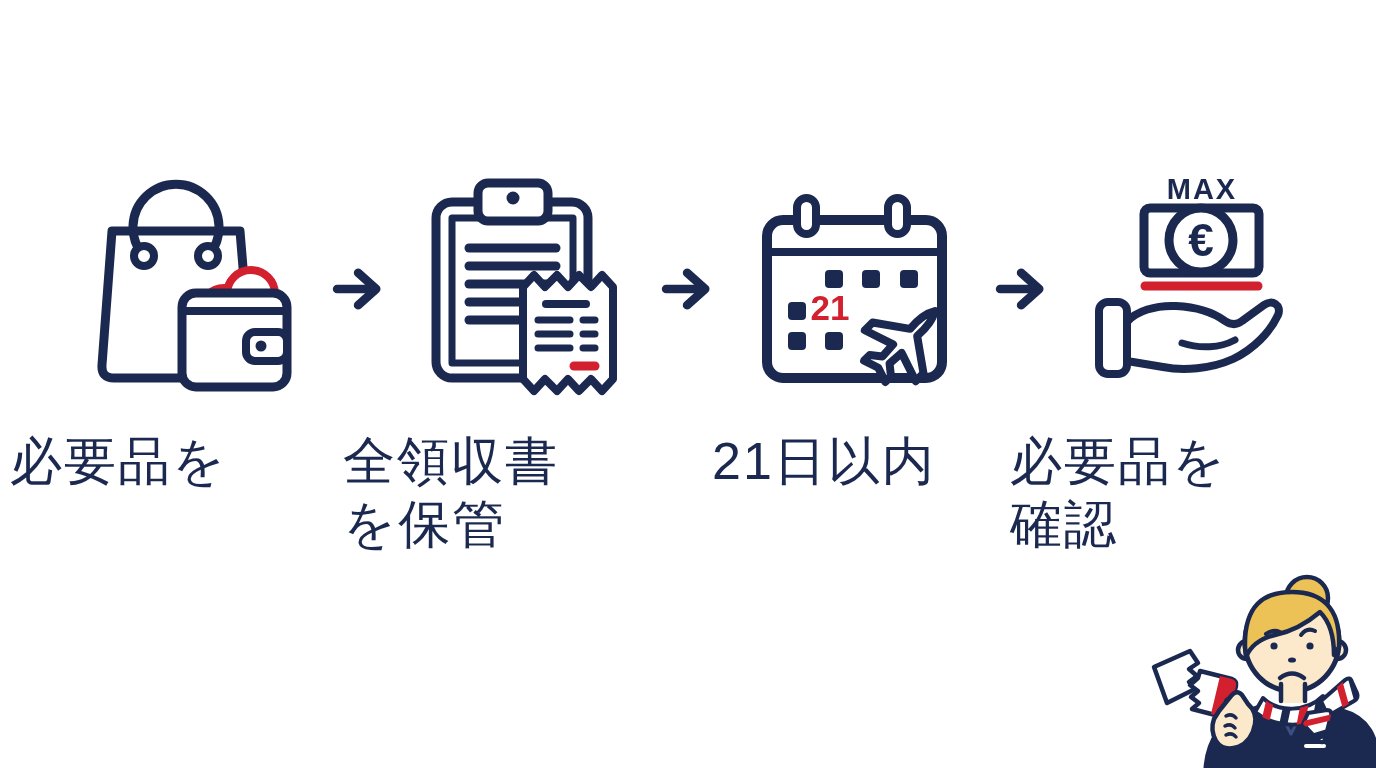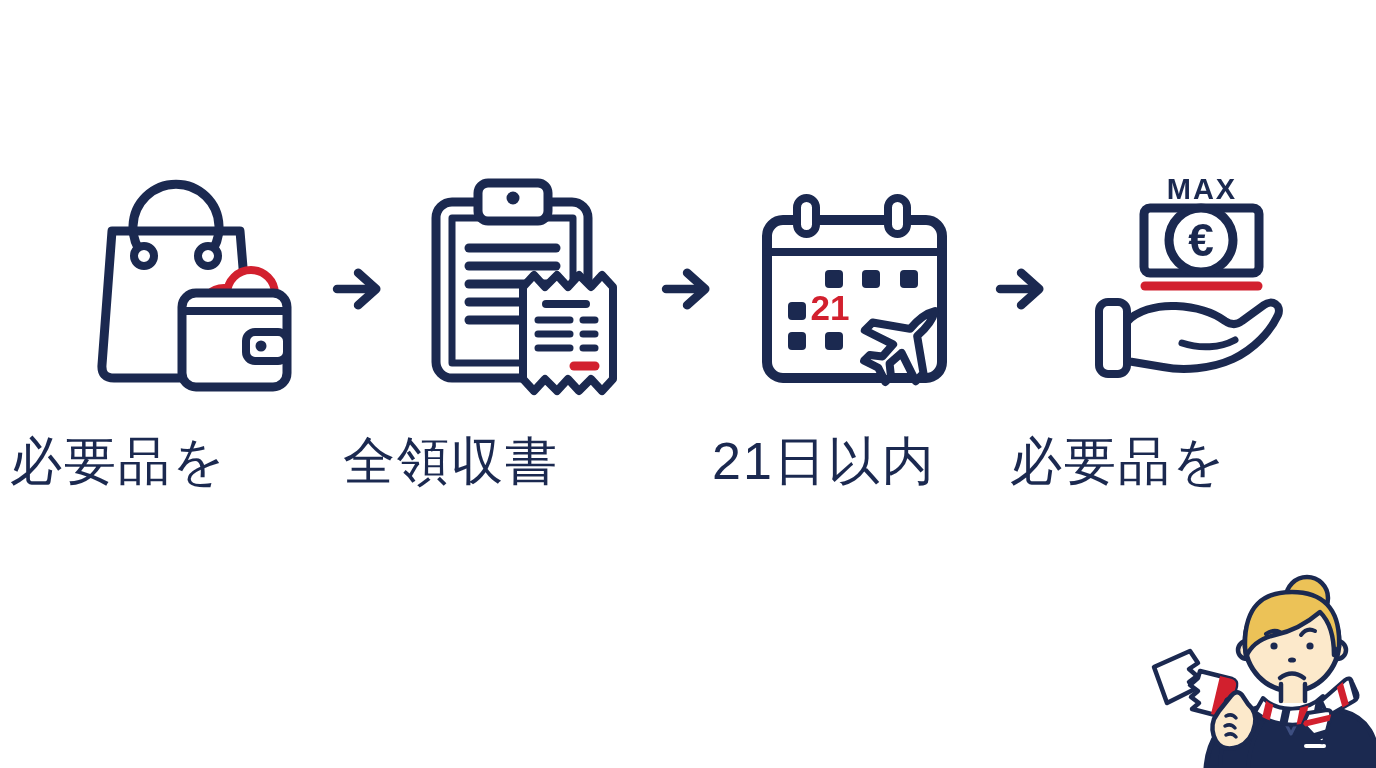--- a/index.html
+++ b/index.html
@@ -114,26 +114,28 @@
     <rect class="snw" stroke-width="8" x="15" y="142" width="28" height="72" rx="9"></rect>
     <path class="snw" stroke-width="8" d="M43,162 C52,151 72,145 92,146 C114,147 130,153 141,161 C147,165 153,165 158,161 L180,145 C188,139 198,145 194,155 C186,172 170,189 149,199 C127,209 99,211 79,207 L43,201 Z"></path>
     <path class="sn" stroke-width="7" d="M98,183 C116,189 136,188 151,180"></path>
   </svg>
 
   <div class="label l1">
     <span>必要品を</span>
   </div>
   <div class="label l2">
     <span>全領収書</span>
+    <span>を保管</span>
   </div>
   <div class="label l3">
     <span>21日以内</span>
   </div>
   <div class="label l4">
     <span>必要品を</span>
+    <span>確認</span>
   </div>
 
   <svg class="mascot clip" viewBox="0 0 236 203">
     <defs>
       <clipPath id="scb">
           <path d="M123,133 C138,148 167,147 183,131 L193,146 C169,164 136,164 115,147 Z"></path>
         </clipPath>
       <clipPath id="wingc">
           <path d="M181,136 L205,115 Q210,111 212,117 L217,128 Q219,133 214,136 L188,151 Z"></path>
         </clipPath>

